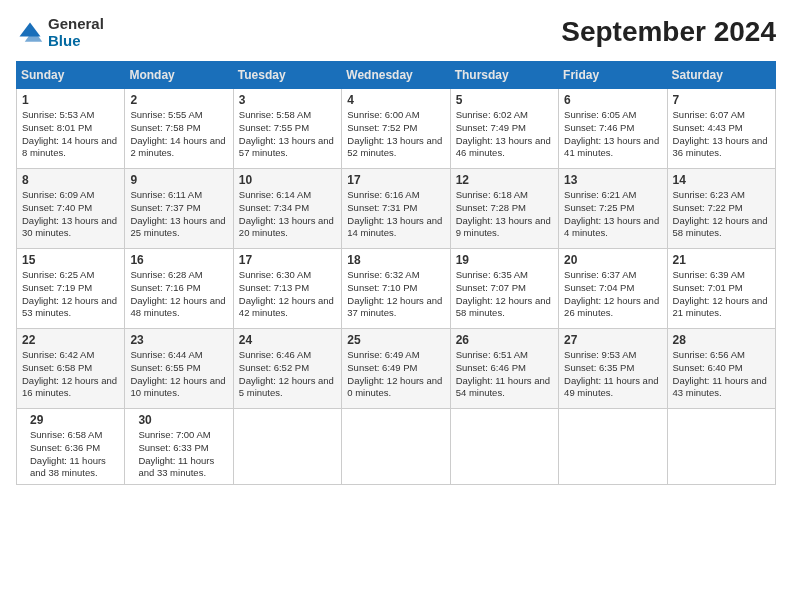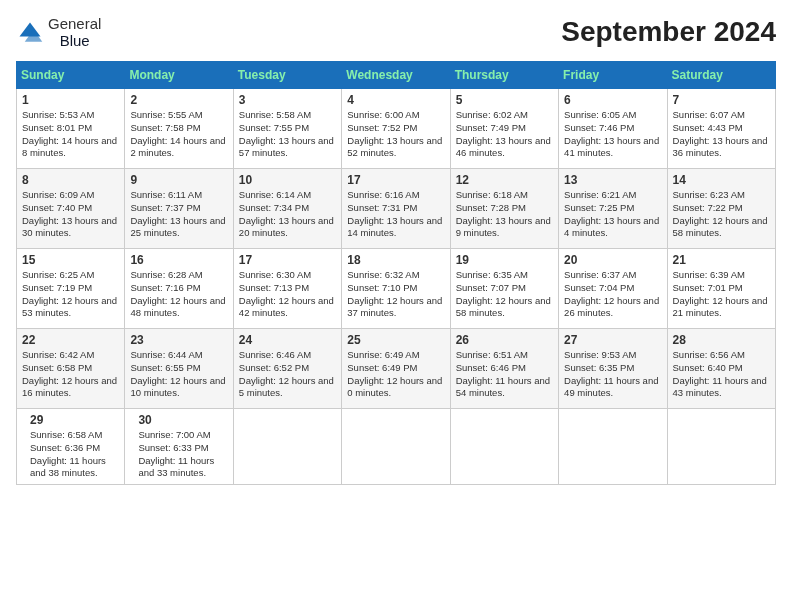--- a/index.html
+++ b/index.html
@@ -18,25 +18,25 @@
     }
     .logo {
       display: flex;
       align-items: center;
       gap: 4px;
     }
     .logo-text {
       display: flex;
       flex-direction: column;
       font-size: 15px;
-      font-weight: normal;
+      font-weight: bold;
       line-height: 1.1;
     }
     .logo-general { color: #333; }
-    .logo-blue { color: #0f172a; text-align: center; }
+    .logo-blue { color: #0369a1; }
     .logo-icon {
       width: 28px;
       height: 28px;
     }
     .title-block { text-align: center; }
     .month-title {
       font-size: 28px;
       font-weight: bold;
       color: #222;
     }
@@ -44,21 +44,21 @@
       font-size: 14px;
       color: #444;
     }
     .calendar {
       width: 100%;
       border-collapse: collapse;
       font-size: 10.5px;
     }
     .calendar th {
       background: #1a6fba;
-      color: #86efac;
+      color: #e5e5e5;
       padding: 6px 4px;
       text-align: left;
       font-size: 12px;
       font-weight: bold;
       border: 1px solid #1a6fba;
     }
     .calendar td {
       border: 1px solid #ccc;
       vertical-align: top;
       padding: 4px 5px;

